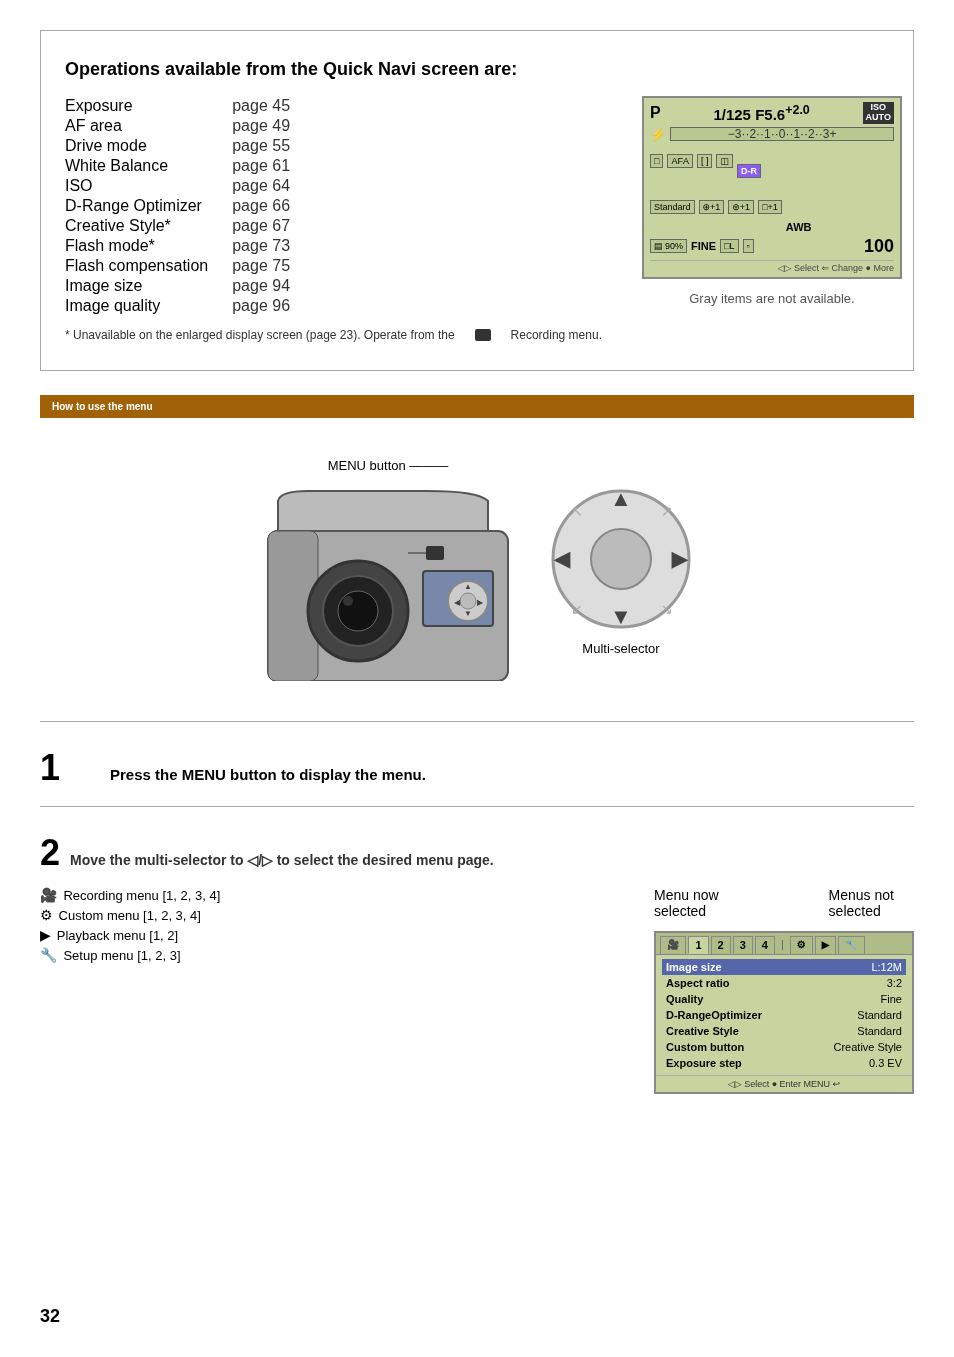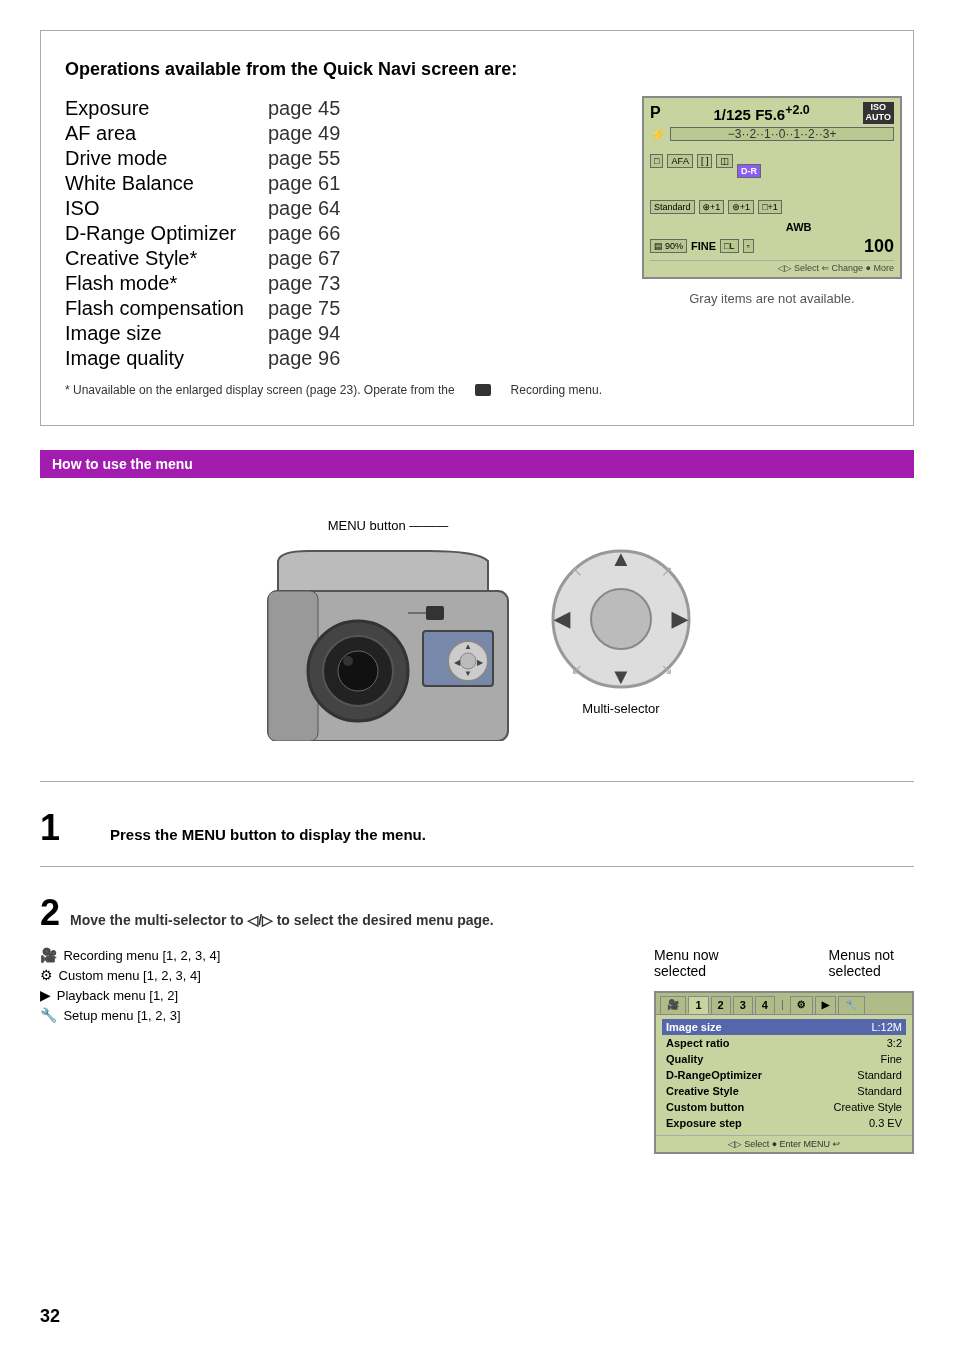--- a/index.html
+++ b/index.html
@@ -30,21 +30,21 @@
       align-items: flex-start;
     }
     .operations-list {
       flex: 0 0 auto;
     }
     .ops-table {
       border-collapse: collapse;
     }
     .ops-table tr td {
       padding: 1px 0;
-      font-size: 20px;
+      font-size: 16px;
     }
     .ops-table tr td:first-child {
       padding-right: 24px;
       min-width: 160px;
     }
     .ops-table tr td:last-child {
       color: #333;
     }
     .operations-right {
       flex: 1;
@@ -150,25 +150,25 @@
       width: 16px;
       height: 12px;
       background: #333;
       border-radius: 2px;
       position: relative;
       vertical-align: middle;
     }
 
     
     .section-header {
-      background: #a21caf;
+      background: #a16207;
       color: #fff;
       padding: 6px 12px;
       font-weight: bold;
-      font-size: 14px;
+      font-size: 10px;
       margin-bottom: 20px;
     }
 
     
     .how-to-section {
       margin-bottom: 30px;
     }
     .how-to-diagram {
       display: flex;
       align-items: center;

